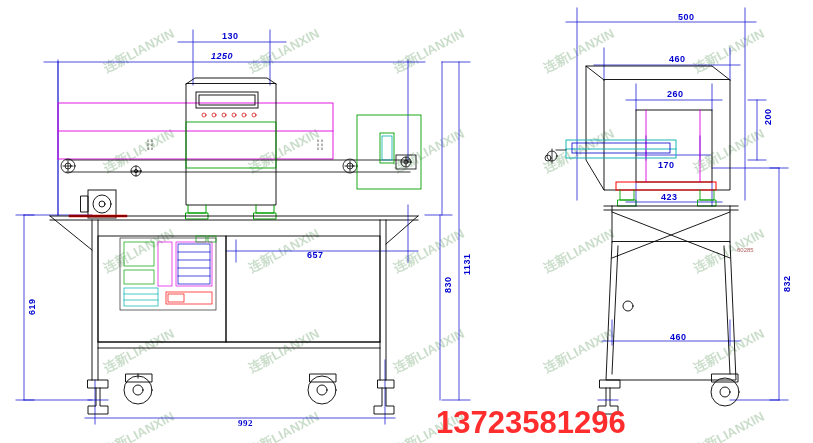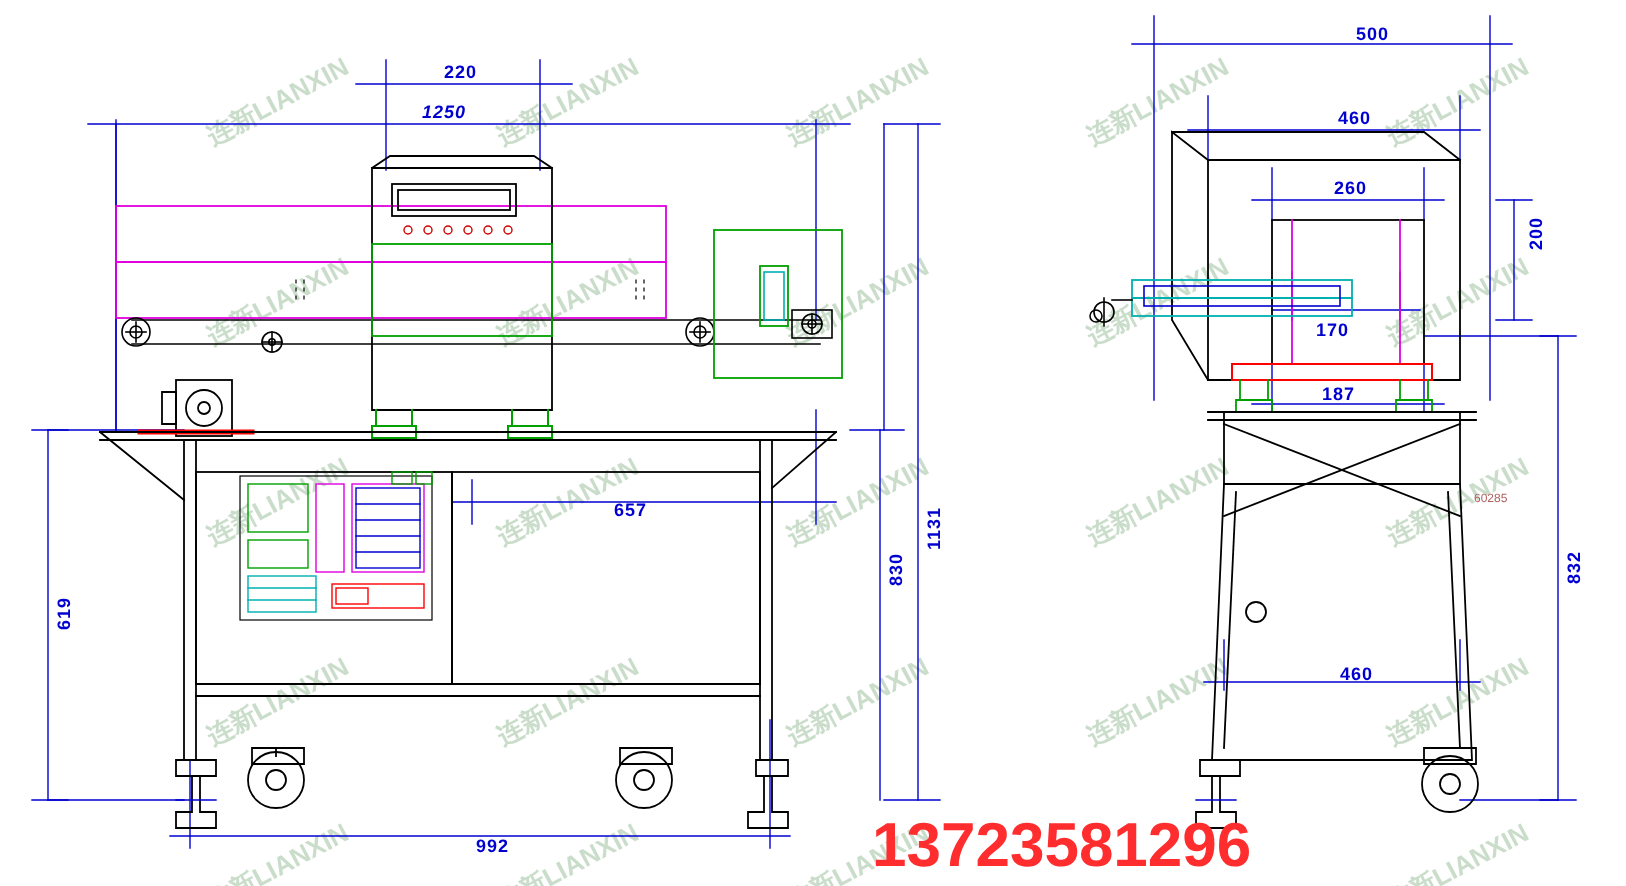--- a/index.html
+++ b/index.html
@@ -384,32 +384,32 @@
         <path d="M606 388 L606 406 L598 406 L598 414 L618 414 L618 406 L610 406 L610 388"></path>
         <path d="M712 374 L738 374 L738 382 L712 382 Z"></path>
         <circle cx="725" cy="392" r="14"></circle>
         <circle cx="725" cy="392" r="5"></circle>
       </g>
       <line x1="598" y1="400" x2="618" y2="400" stroke="#0000d0" stroke-width="0.7"></line>
     </g>
   </svg>
 
   <div id="dim-layer">
-      <div class="dim-text" style="left: 222px; top: 31px;">220</div>
+      <div class="dim-text" style="left: 222px; top: 31px;">130</div>
       <div class="dim-text" style="left: 211px; top: 51px; font-style: italic;">1250</div>
       <div class="dim-text" style="left: 307px; top: 250px;">657</div>
-      <div class="dim-text" style="left: 238px; top: 418px;">992</div>
+      <div class="dim-text" style="left: 238px; top: 418px; font-family: Liberation Serif, serif;">992</div>
       <div class="dim-text vert" style="left: 462px; top: 275px; transform: rotate(-90deg);">1131</div>
       <div class="dim-text vert" style="left: 443px; top: 293px; transform: rotate(-90deg);">830</div>
       <div class="dim-text vert" style="left: 27px; top: 315px; transform: rotate(-90deg);">619</div>
       <div class="dim-text" style="left: 678px; top: 12px;">500</div>
       <div class="dim-text" style="left: 669px; top: 54px;">460</div>
       <div class="dim-text" style="left: 667px; top: 89px;">260</div>
       <div class="dim-text" style="left: 658px; top: 160px;">170</div>
-      <div class="dim-text" style="left: 661px; top: 192px;">187</div>
+      <div class="dim-text" style="left: 661px; top: 192px;">423</div>
       <div class="dim-text" style="left: 670px; top: 332px;">460</div>
       <div class="dim-text vert" style="left: 763px; top: 125px; transform: rotate(-90deg);">200</div>
       <div class="dim-text vert" style="left: 782px; top: 292px; transform: rotate(-90deg);">832</div>
       <div class="subtle" style="left: 737px; top: 247px;">60285</div>
     </div>
 
   <div class="phone">13723581296</div>
 
 </div>
 

